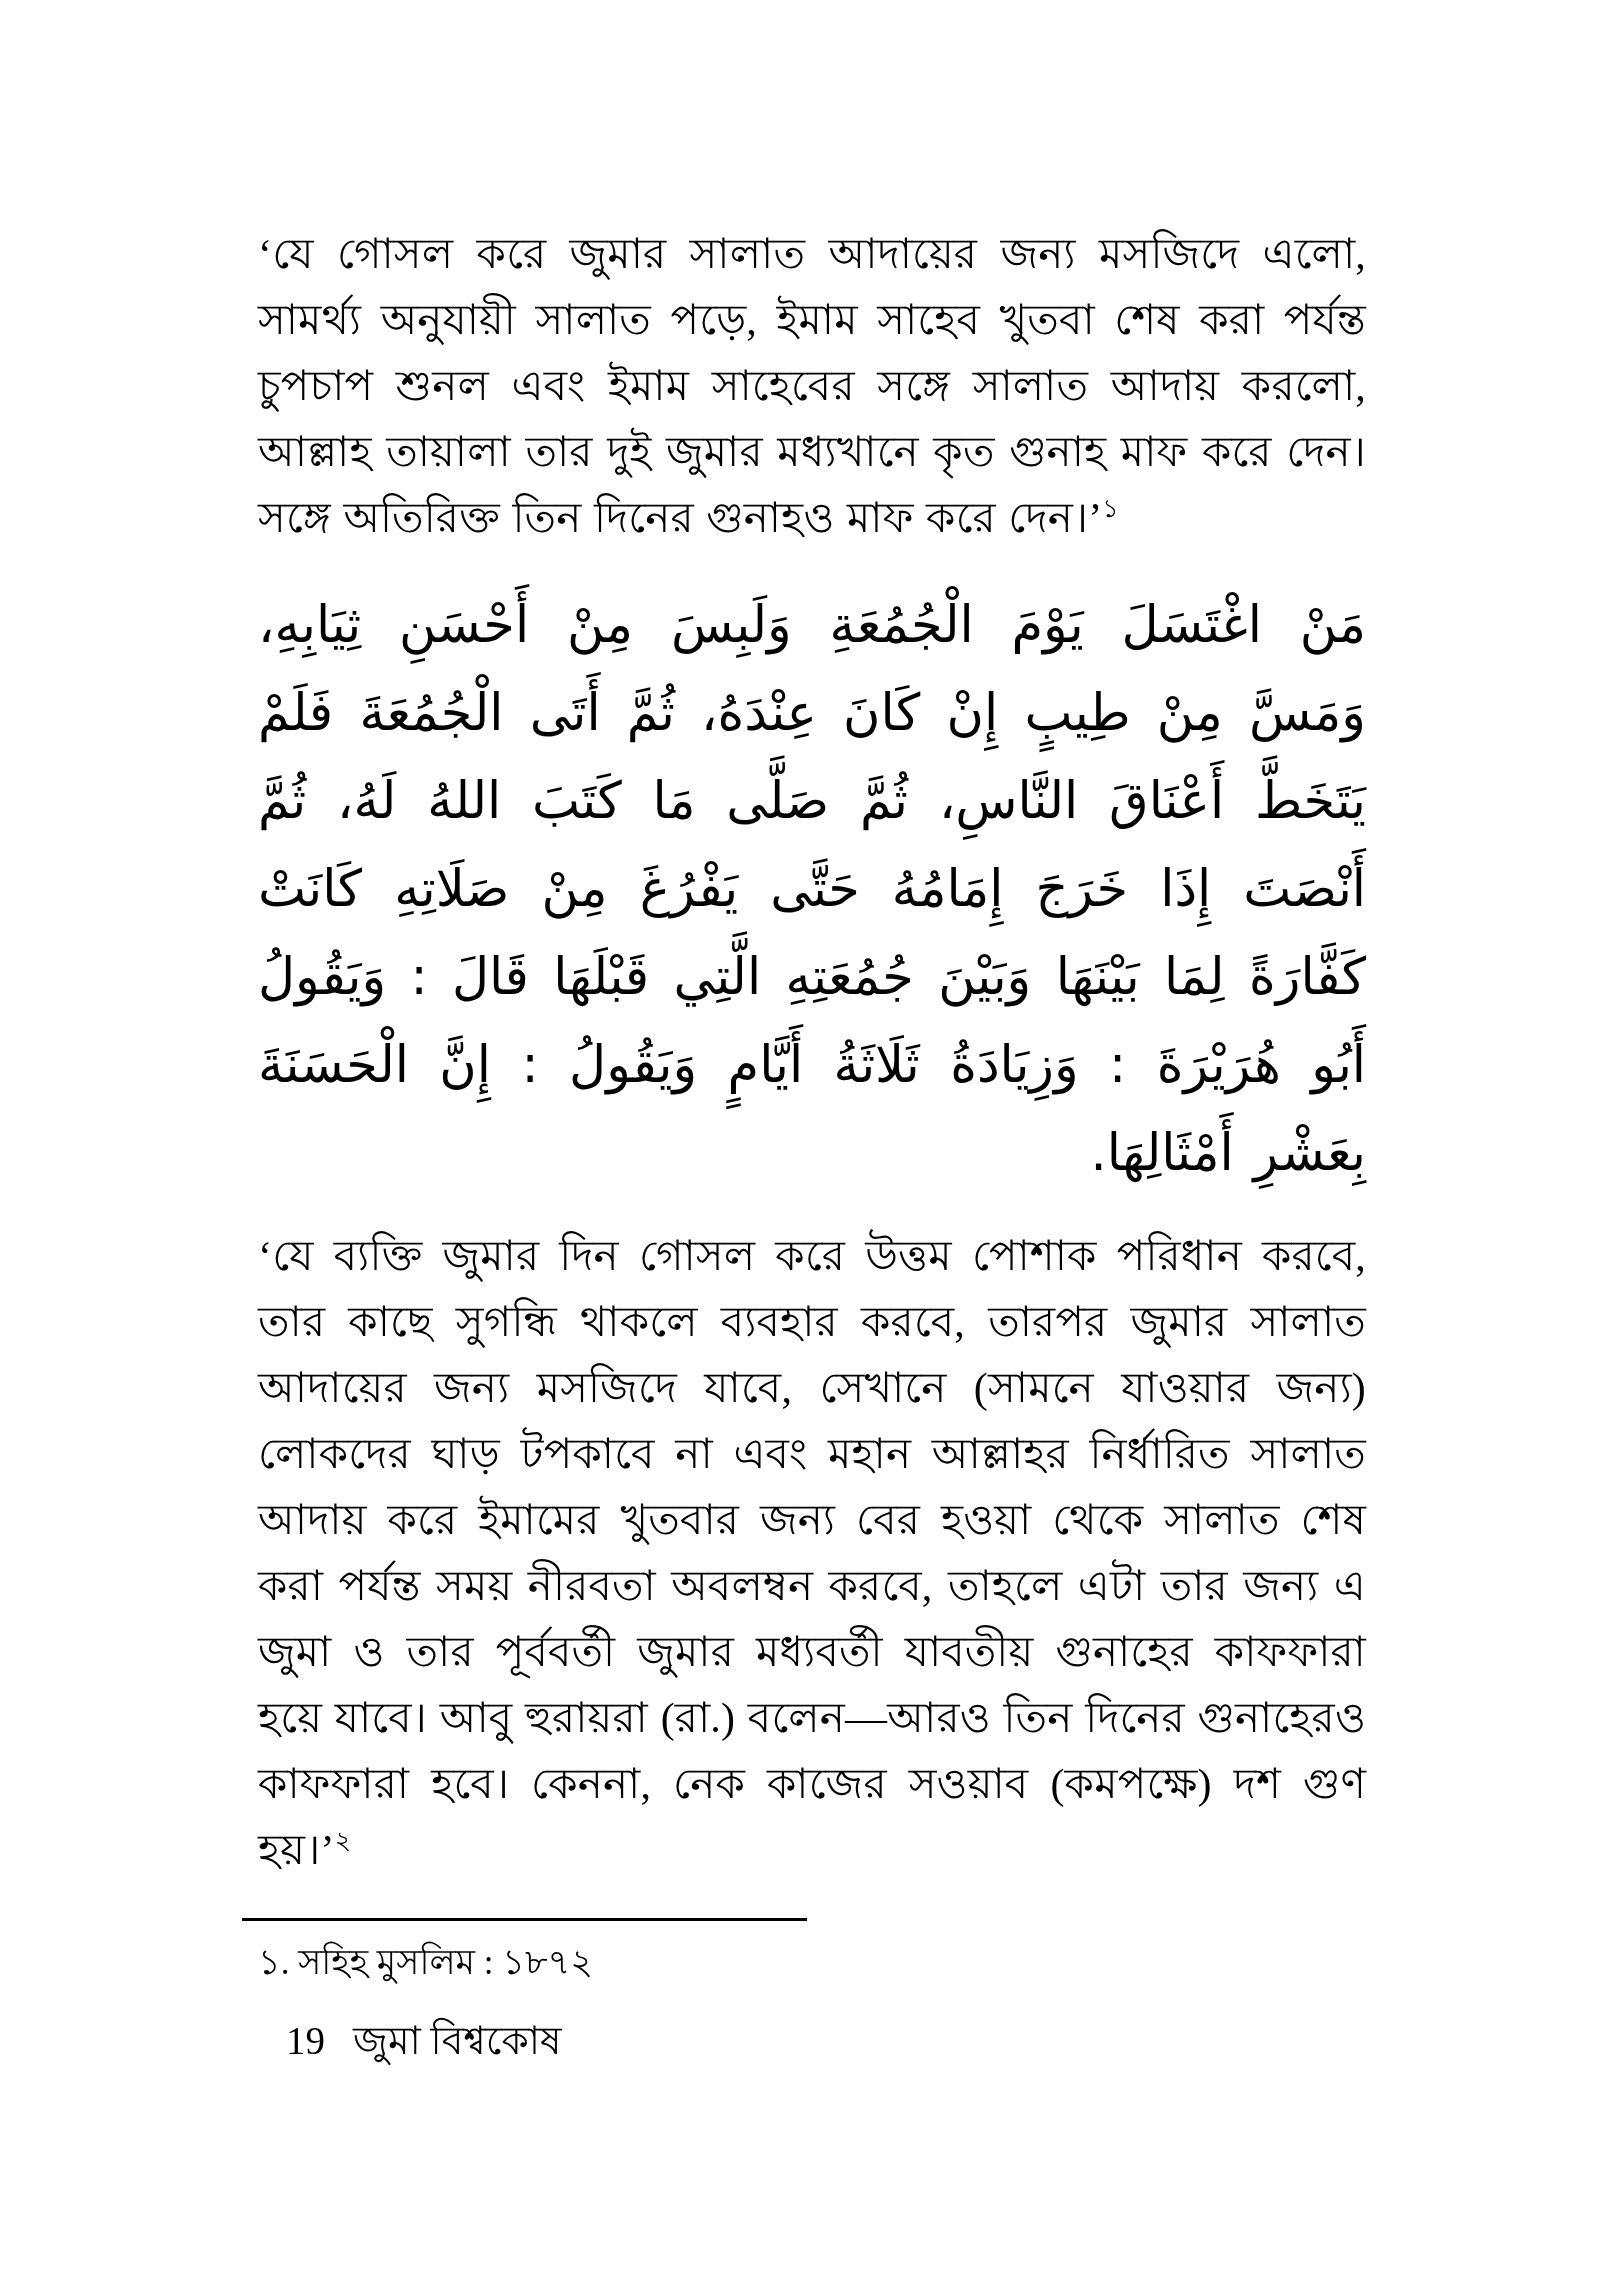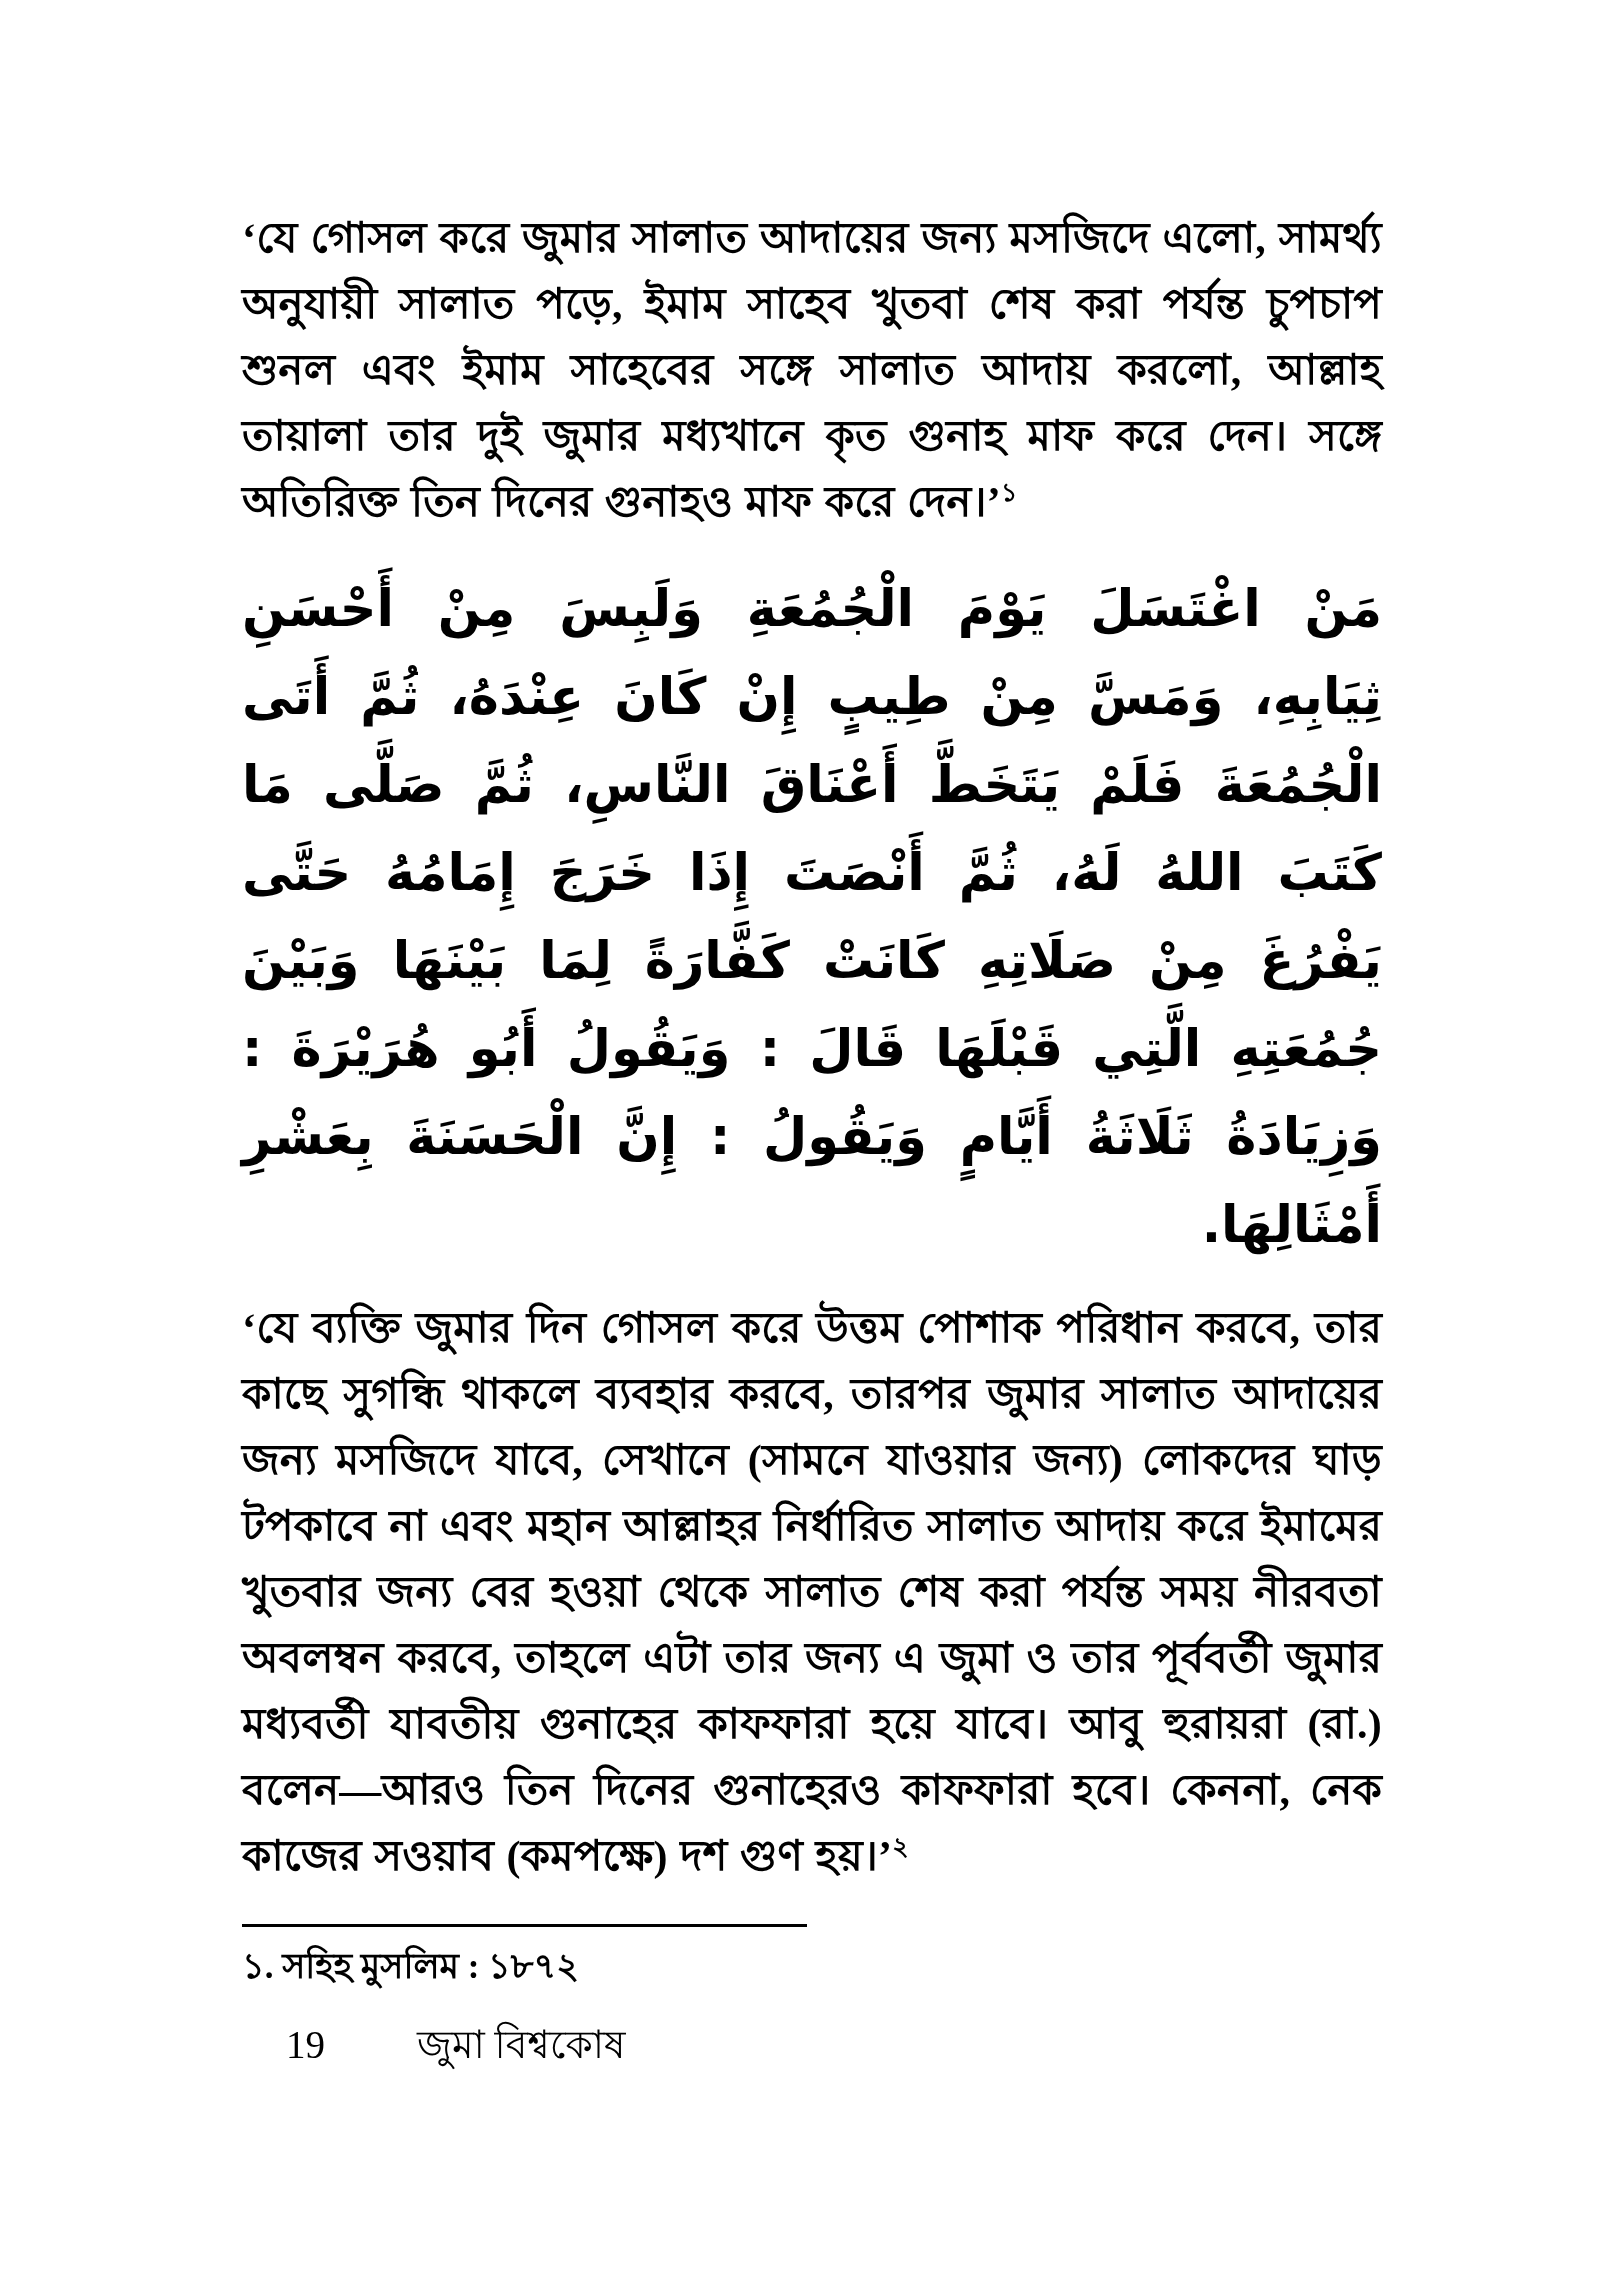--- a/index.html
+++ b/index.html
@@ -23,21 +23,21 @@
     height: 2290px;
     background: #ffffff;
   }
   .content {
     position: absolute;
     top: 0;
     left: 242px;
     width: 1140px;
     padding-top: 205px;
   }
-  p { margin: 0; font-weight: bold; }
+  p { margin: 16px; }
   .bn {
     font-size: 42px;
     line-height: 66px;
     text-align: justify;
     letter-spacing: 0.2px;
     word-spacing: 1.8px;
   }
   .p1 { margin-bottom: 29.5px; }
   .p2 { margin-bottom: 0; }
   .ar {
@@ -68,21 +68,21 @@
     font-size: 35px;
     line-height: 51px;
   }
   .footer {
     margin-top: 26px;
     padding-left: 44px;
     font-size: 39px;
     line-height: 54px;
   }
   .footer .booktitle {
-    margin-left: 92px;
+    margin-left: 28px;
   }
 </style>
 </head>
 <body>
 
 <div class="page">
   <div class="content">
 
     <p class="bn p1" lang="bn"><span>‘যে গোসল করে জুমার সালাত আদায়ের জন্য মসজিদে এলো, সামর্থ্য অনুযায়ী সালাত পড়ে, ইমাম সাহেব খুতবা শেষ করা পর্যন্ত চুপচাপ শুনল এবং ইমাম সাহেবের সঙ্গে সালাত আদায় করলো, আল্লাহ তায়ালা তার দুই জুমার মধ্যখানে কৃত গুনাহ মাফ করে দেন। সঙ্গে অতিরিক্ত তিন দিনের গুনাহও মাফ করে দেন।’</span><sup class="fnref">১</sup></p>
 

